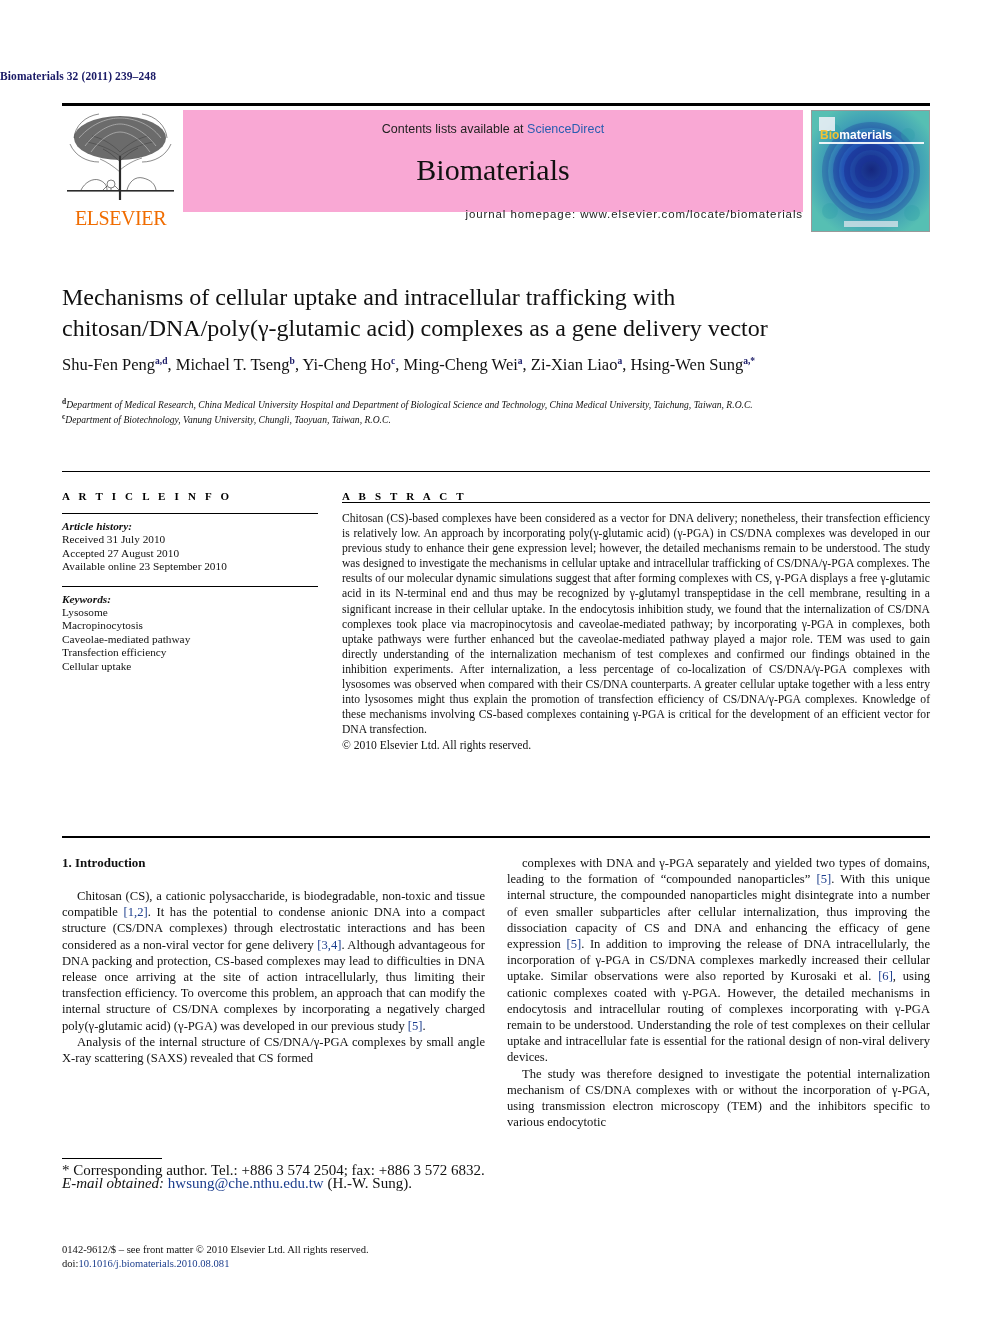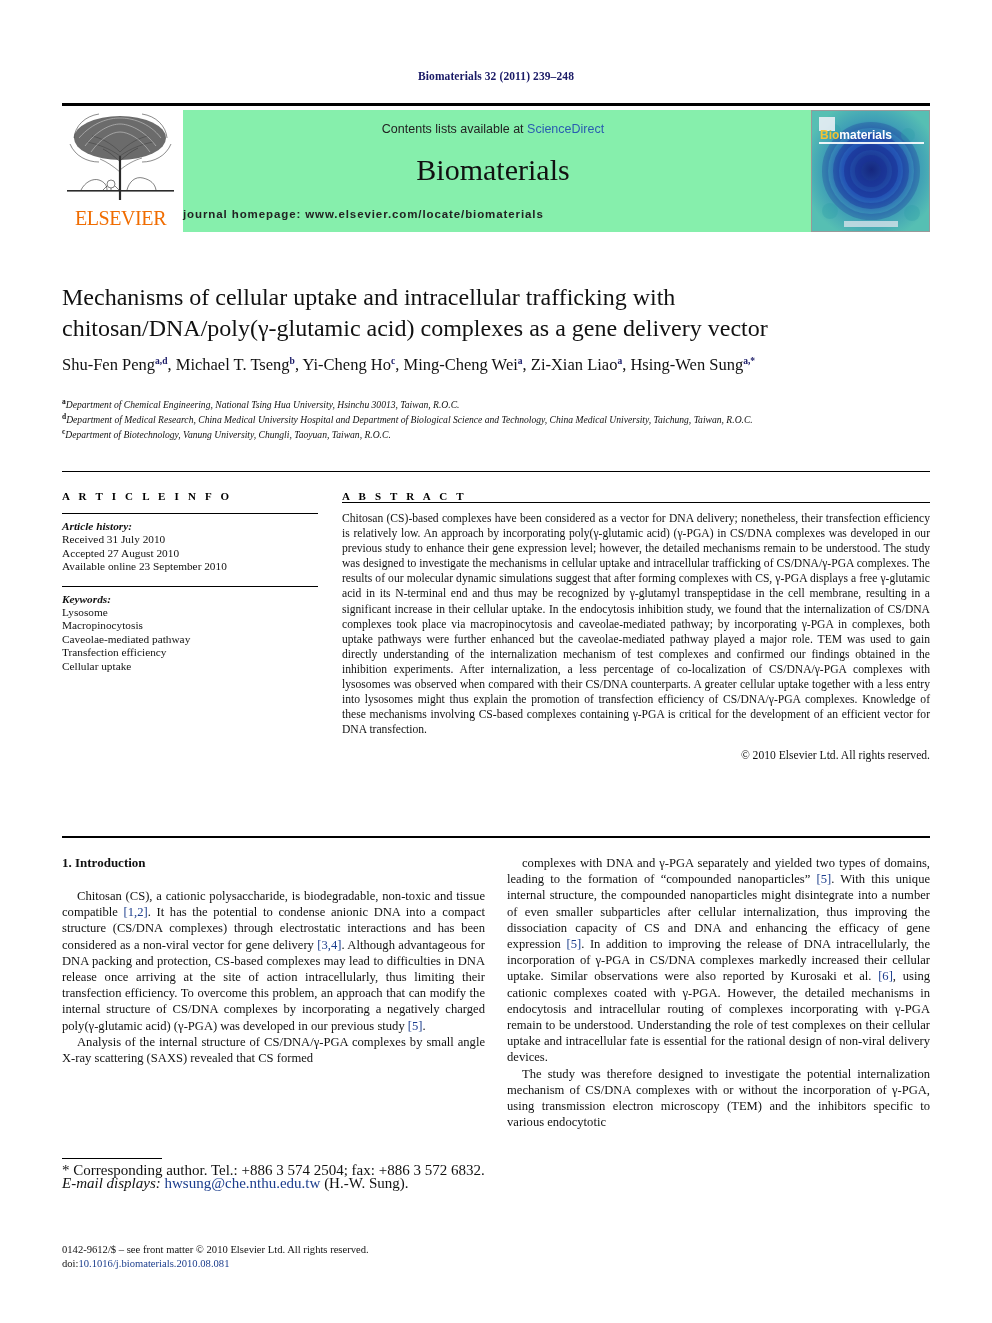--- a/index.html
+++ b/index.html
@@ -20,21 +20,21 @@
     left: 0; top: 0;
     width: 992px;
     height: 1323px;
   }
 
   
   .running-head {
     position: absolute;
     left: 0; top: 70px;
     width: 992px;
-    text-align: center;
+    text-align: left;
     font-family: "Liberation Serif", serif;
     font-weight: bold;
     font-size: 11.5px;
     color: #1a1a66;
     letter-spacing: 0.1px;
   }
 
   
   .masthead {
     position: absolute;
@@ -70,23 +70,22 @@
     font-family: "Liberation Serif", serif;
     font-size: 20px;
     letter-spacing: -0.4px;
     color: #F06C00;
     font-weight: normal;
   }
   .masthead-center {
     position: absolute;
     left: 121px; top: 0;
     width: 620px;
-    height: 122px;
-    background: #86efac;
-    padding-left: 43px;
+    height: 102px;
+    background: #f9a8d4;
   }
   .contents-line {
     position: absolute;
     left: 0; top: 12px;
     width: 620px;
     text-align: center;
     font-family: "Liberation Sans", sans-serif;
     font-size: 12.5px;
     color: #222;
   }
@@ -99,26 +98,25 @@
     width: 620px;
     text-align: center;
     font-family: "Liberation Serif", serif;
     font-size: 30px;
     color: #111;
   }
   .journal-homepage {
     position: absolute;
     left: 0; top: 98px;
     width: 620px;
-    text-align: left;
+    text-align: right;
     font-family: "Liberation Sans", sans-serif;
     font-size: 11.5px;
     letter-spacing: 0.9px;
     color: #222;
-    font-weight: bold;
   }
   .cover-thumb {
     position: absolute;
     left: 749px; top: 0;
     width: 119px;
     height: 122px;
     border: 1px solid #999;
     box-sizing: border-box;
     overflow: hidden;
     background: #3aa6a0;
@@ -203,24 +201,24 @@
     margin-bottom: 8px;
   }
   .abstract-text {
     font-family: "Liberation Serif", serif;
     font-size: 11.6px;
     line-height: 15.1px;
     text-align: justify;
     color: #111;
   }
   .copyright {
-    text-align: right;
+    text-align: left;
     font-family: "Liberation Serif", serif;
     font-size: 11.6px;
-    margin-top: 12px;
+    margin-top: 2px;
     color: #111;
   }
   .panel-rule-bottom {
     position: absolute;
     left: 62px; top: 836px;
     width: 868px;
     border-top: 2px solid #000;
   }
 
   
@@ -367,21 +365,20 @@
   </div>
 
   <div class="article-title">
     <div>Mechanisms of cellular uptake and intracellular trafficking with</div>
     <div>chitosan/DNA/poly(γ-glutamic acid) complexes as a gene delivery vector</div>
   </div>
 
   <div class="authors"><span>Shu-Fen Peng</span><sup>a,d</sup>, <span>Michael T. Tseng</span><sup>b</sup>, <span>Yi-Cheng Ho</span><sup>c</sup>, <span>Ming-Cheng Wei</span><sup>a</sup>, <span>Zi-Xian Liao</span><sup>a</sup>, <span>Hsing-Wen Sung</span><sup>a,*</sup></div>
 
   <div class="affiliations">
-      <div><sup>a</sup>Department of Chemical Engineering, National Tsing Hua University, Hsinchu 30013, Taiwan, R.O.C.</div>
       <div><sup>d</sup>Department of Medical Research, China Medical University Hospital and Department of Biological Science and Technology, China Medical University, Taichung, Taiwan, R.O.C.</div>
       <div><sup>c</sup>Department of Biotechnology, Vanung University, Chungli, Taoyuan, Taiwan, R.O.C.</div>
     </div>
 
   <div class="panel-rule-top"></div>
 
   <div class="info-col">
     <div class="sec-head info-head">A R T I C L E   I N F O</div>
     <div class="info-rule"></div>
     <div class="info-block">
@@ -426,21 +423,21 @@
     <div id="right-paras">
         <p class="body-p">complexes with DNA and γ-PGA separately and yielded two types of domains, leading to the formation of “compounded nanoparticles” <span class="ref">[5]</span>. With this unique internal structure, the compounded nanoparticles might disintegrate into a number of even smaller subparticles after cellular internalization, thus improving the dissociation capacity of CS and DNA and enhancing the efficacy of gene expression <span class="ref">[5]</span>. In addition to improving the release of DNA intracellularly, the incorporation of γ-PGA in CS/DNA complexes markedly increased their cellular uptake. Similar observations were also reported by Kurosaki et al. <span class="ref">[6]</span>, using cationic complexes coated with γ-PGA. However, the detailed mechanisms in endocytosis and intracellular routing of complexes incorporating with γ-PGA remain to be understood. Understanding the role of test complexes on their cellular uptake and intracellular fate is essential for the rational design of non-viral delivery devices.</p>
         <p class="body-p">The study was therefore designed to investigate the potential internalization mechanism of CS/DNA complexes with or without the incorporation of γ-PGA, using transmission electron microscopy (TEM) and the inhibitors specific to various endocytotic</p>
       </div>
   </div>
 
   <div class="footnote-rule"></div>
   <div class="footnote">
     <div>* Corresponding author. Tel.: +886 3 574 2504; fax: +886 3 572 6832.</div>
     <div>
-      <span class="email-label">E-mail displays:</span>
+      <span class="email-label">E-mail obtained:</span>
       <span class="link">hwsung@che.nthu.edu.tw</span>
       <span>(H.-W. Sung).</span>
     </div>
   </div>
 
   <div class="footer">
     <div>0142-9612/$ – see front matter © 2010 Elsevier Ltd. All rights reserved.</div>
     <div><span>doi:</span><span class="link">10.1016/j.biomaterials.2010.08.081</span></div>
   </div>
 

